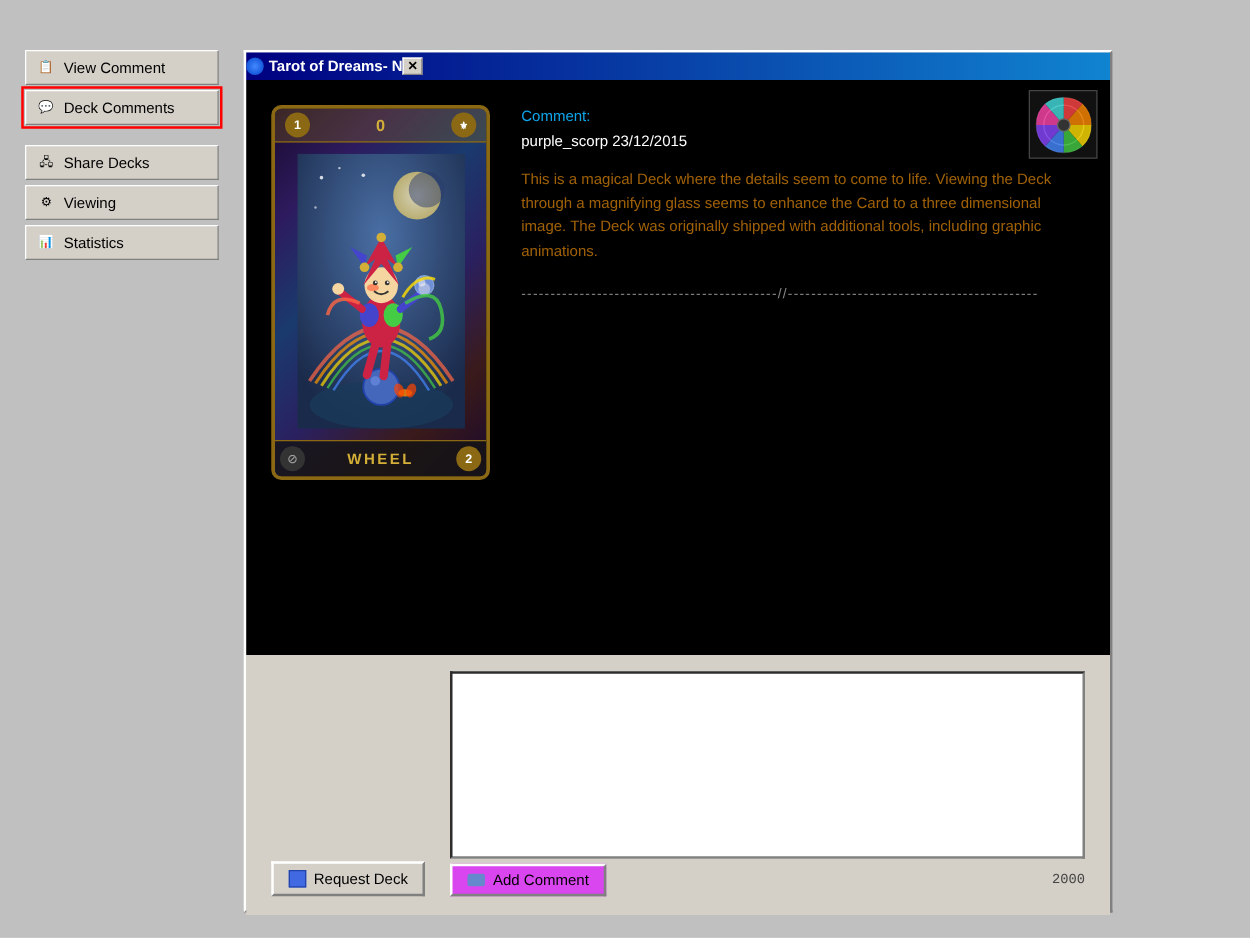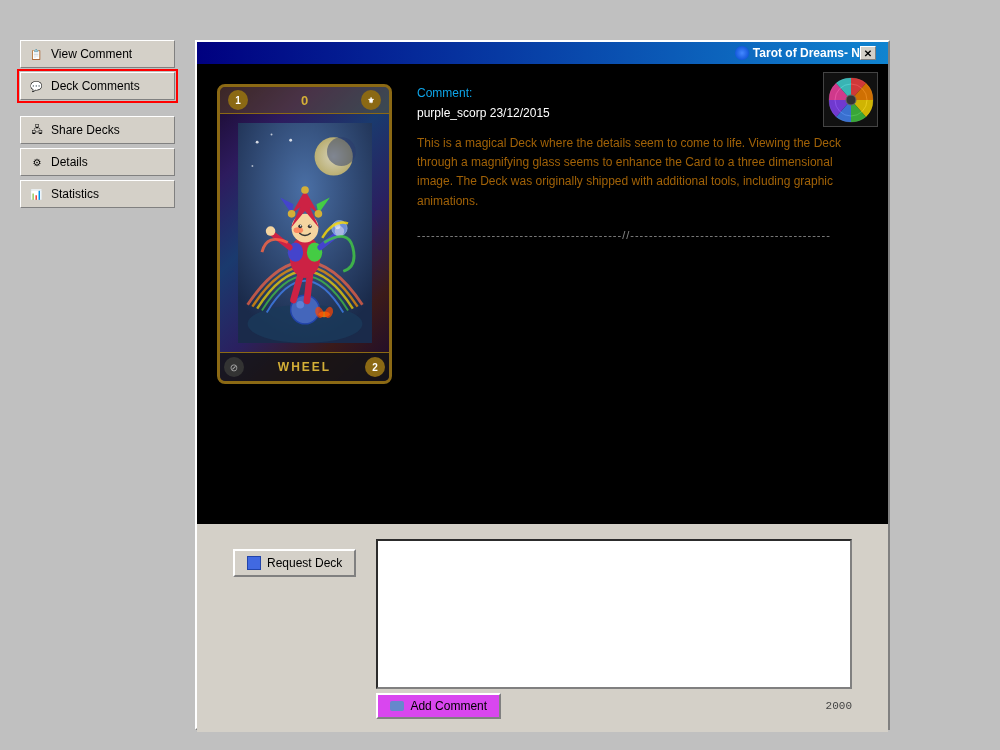--- a/index.html
+++ b/index.html
@@ -70,24 +70,24 @@
       border-top-color: #ffffff;
       border-left-color: #ffffff;
       border-right-color: #808080;
       border-bottom-color: #808080;
     }
 
     
     .title-bar {
       background: linear-gradient(to right, #000080, #1084d0);
       color: white;
-      padding: 3px 12px;
-      display: flex;
-      align-items: center;
-      justify-content: flex-end;
+      padding: 3px 0;
+      display: flex;
+      align-items: center;
+      justify-content: flex-start;
       height: 22px;
     }
 
     .title-bar-left {
       display: flex;
       align-items: center;
       gap: 4px;
       font-size: 12px;
       font-weight: bold;
     }
@@ -271,23 +271,23 @@
 
     .logo-img {
       width: 50px;
       height: 50px;
     }
 
     
     .bottom-area {
       background: #d4d0c8;
       height: 208px;
-      padding: 15px 36px;
-      display: flex;
-      align-items: flex-start;
+      padding: 15px 20px;
+      display: flex;
+      align-items: flex-end;
       gap: 20px;
     }
 
     .bottom-left {
       display: flex;
       flex-direction: column;
       gap: 8px;
       padding-top: 10px;
     }
 
@@ -383,21 +383,21 @@
 
   <div class="sidebar-separator"></div>
 
   <button class="sidebar-btn">
     <span class="btn-icon">🖧</span>
     <span>Share Decks</span>
   </button>
 
   <button class="sidebar-btn">
     <span class="btn-icon">⚙</span>
-    <span>Details</span>
+    <span>Viewing</span>
   </button>
 
   <button class="sidebar-btn">
     <span class="btn-icon">📊</span>
     <span>Statistics</span>
   </button>
 </div>
 
 <div class="main-window">
 

